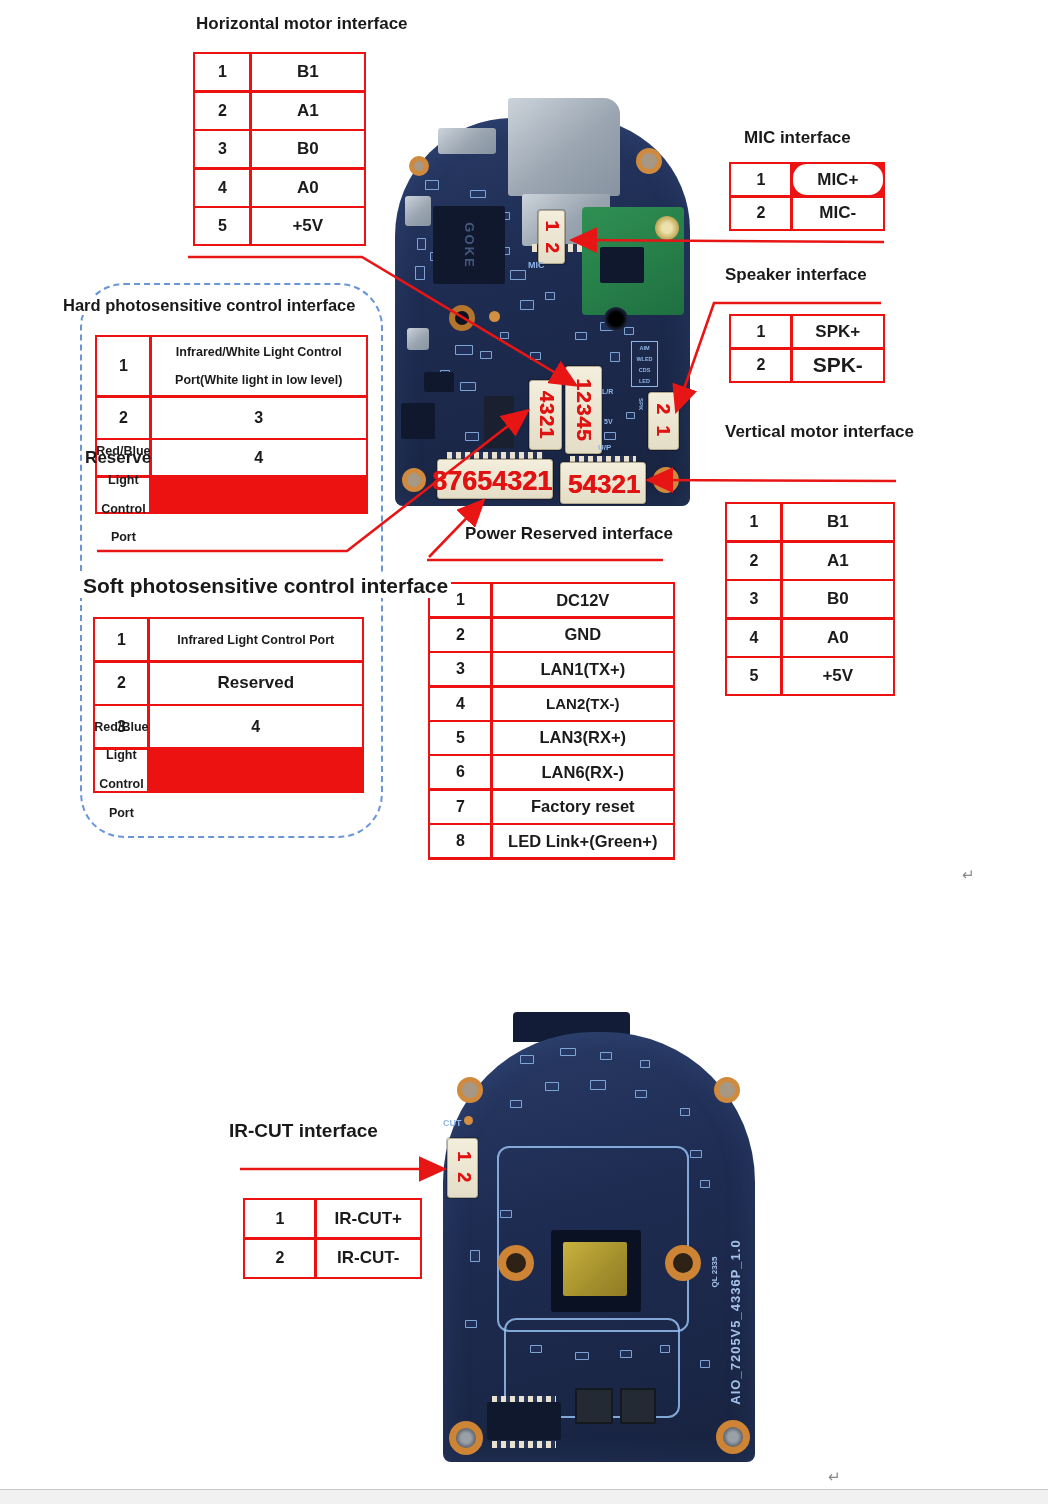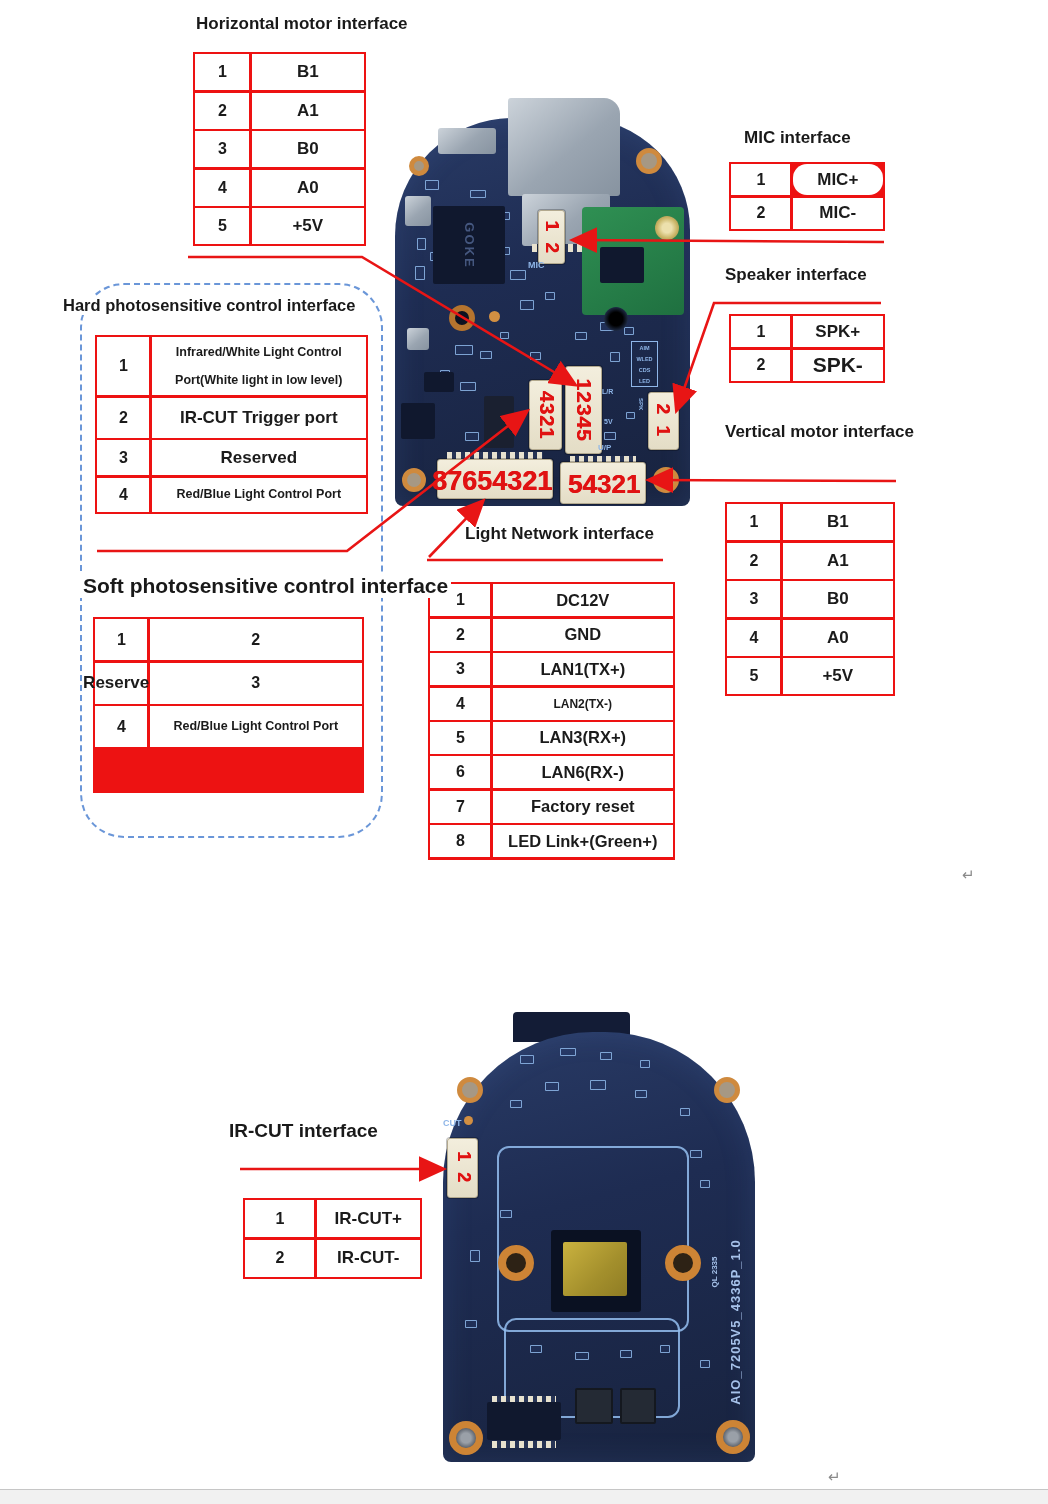--- a/index.html
+++ b/index.html
@@ -145,21 +145,21 @@
   <div class="silk vtext" style="left:735px;top:1322px;font-size:13px;letter-spacing:1px;color:#a6c2ea;position:absolute;">AIO_7205V5_4336P_1.0</div>
   <div class="silk vtext" style="left:714px;top:1272px;font-size:8px;color:#a6c2ea;position:absolute;">QL 2335</div>
 
   <div class="dashed-box"></div>
 
   <h3 class="ttl" style="left:193px;top:14px;font-size:17px;">Horizontal motor interface</h3>
   <h3 class="ttl" style="left:741px;top:128px;font-size:17px;">MIC interface</h3>
   <h3 class="ttl" style="left:722px;top:265px;font-size:17px;">Speaker interface</h3>
   <h3 class="ttl" style="left:60px;top:296px;font-size:16.5px;">Hard photosensitive control interface</h3>
   <h3 class="ttl" style="left:80px;top:574px;font-size:21px;">Soft photosensitive control interface</h3>
-  <h3 class="ttl" style="left:462px;top:524px;font-size:17px;">Light Network interface</h3>
+  <h3 class="ttl" style="left:462px;top:524px;font-size:17px;">Power Reserved interface</h3>
   <h3 class="ttl" style="left:722px;top:422px;font-size:17px;">Vertical motor interface</h3>
   <h3 class="ttl" style="left:226px;top:1120px;font-size:19px;">IR-CUT interface</h3>
 
   <div class="ptable" style="left: 193px; top: 52px; grid-template-columns: 54px 112px; grid-template-rows: 36px 36px 36px 36px 36px;">
       <div class="cell pin">1</div>
       <div class="cell sig" style="font-size: 17px;">B1</div>
       <div class="cell pin">2</div>
       <div class="cell sig" style="font-size: 17px;">A1</div>
       <div class="cell pin">3</div>
       <div class="cell sig" style="font-size: 17px;">B0</div>
@@ -177,43 +177,43 @@
   <div class="ptable" style="left: 729px; top: 314px; grid-template-columns: 59px 90px; grid-template-rows: 31px 31px;">
       <div class="cell pin">1</div>
       <div class="cell sig" style="font-size: 17px;">SPK+</div>
       <div class="cell pin">2</div>
       <div class="cell sig" style="font-size: 21px;">SPK-</div>
     </div>
   <div class="ptable" style="left: 95px; top: 335px; grid-template-columns: 52px 214px; grid-template-rows: 58px 40px 35px 34px;">
       <div class="cell pin">1</div>
       <div class="cell sig sm" style="font-size: 12.5px;">Infrared/White Light Control Port(White light in low level)</div>
       <div class="cell pin">2</div>
-      <div class="cell sig" style="font-size: 17px;">IR-CUT Trigger port</div>
       <div class="cell pin">3</div>
       <div class="cell sig" style="font-size: 17px;">Reserved</div>
       <div class="cell pin">4</div>
       <div class="cell sig sm" style="font-size: 12.5px;">Red/Blue Light Control Port</div>
     </div>
   <div class="ptable" style="left: 93px; top: 617px; grid-template-columns: 52px 212px; grid-template-rows: 41px 41px 41px 41px;">
       <div class="cell pin">1</div>
+      <div class="cell sig sm" style="font-size: 12.5px;">Infrared Light Control Port</div>
       <div class="cell pin">2</div>
       <div class="cell sig" style="font-size: 17px;">Reserved</div>
       <div class="cell pin">3</div>
       <div class="cell pin">4</div>
       <div class="cell sig sm" style="font-size: 12.5px;">Red/Blue Light Control Port</div>
     </div>
   <div class="ptable" style="left: 428px; top: 582px; grid-template-columns: 60px 180px; grid-template-rows: 32px 32px 32px 32px 32px 32px 32px 32px;">
       <div class="cell pin">1</div>
       <div class="cell sig" style="font-size: 16.5px;">DC12V</div>
       <div class="cell pin">2</div>
       <div class="cell sig" style="font-size: 16.5px;">GND</div>
       <div class="cell pin">3</div>
       <div class="cell sig" style="font-size: 16.5px;">LAN1(TX+)</div>
       <div class="cell pin">4</div>
-      <div class="cell sig" style="font-size: 12px;">LAN2(TX-)</div>
+      <div class="cell sig" style="font-size: 15px;">LAN2(TX-)</div>
       <div class="cell pin">5</div>
       <div class="cell sig" style="font-size: 16.5px;">LAN3(RX+)</div>
       <div class="cell pin">6</div>
       <div class="cell sig" style="font-size: 16.5px;">LAN6(RX-)</div>
       <div class="cell pin">7</div>
       <div class="cell sig" style="font-size: 16.5px;">Factory reset</div>
       <div class="cell pin">8</div>
       <div class="cell sig" style="font-size: 16.5px;">LED Link+(Green+)</div>
     </div>
   <div class="ptable" style="left: 725px; top: 502px; grid-template-columns: 53px 110px; grid-template-rows: 36px 36px 36px 36px 36px;">

